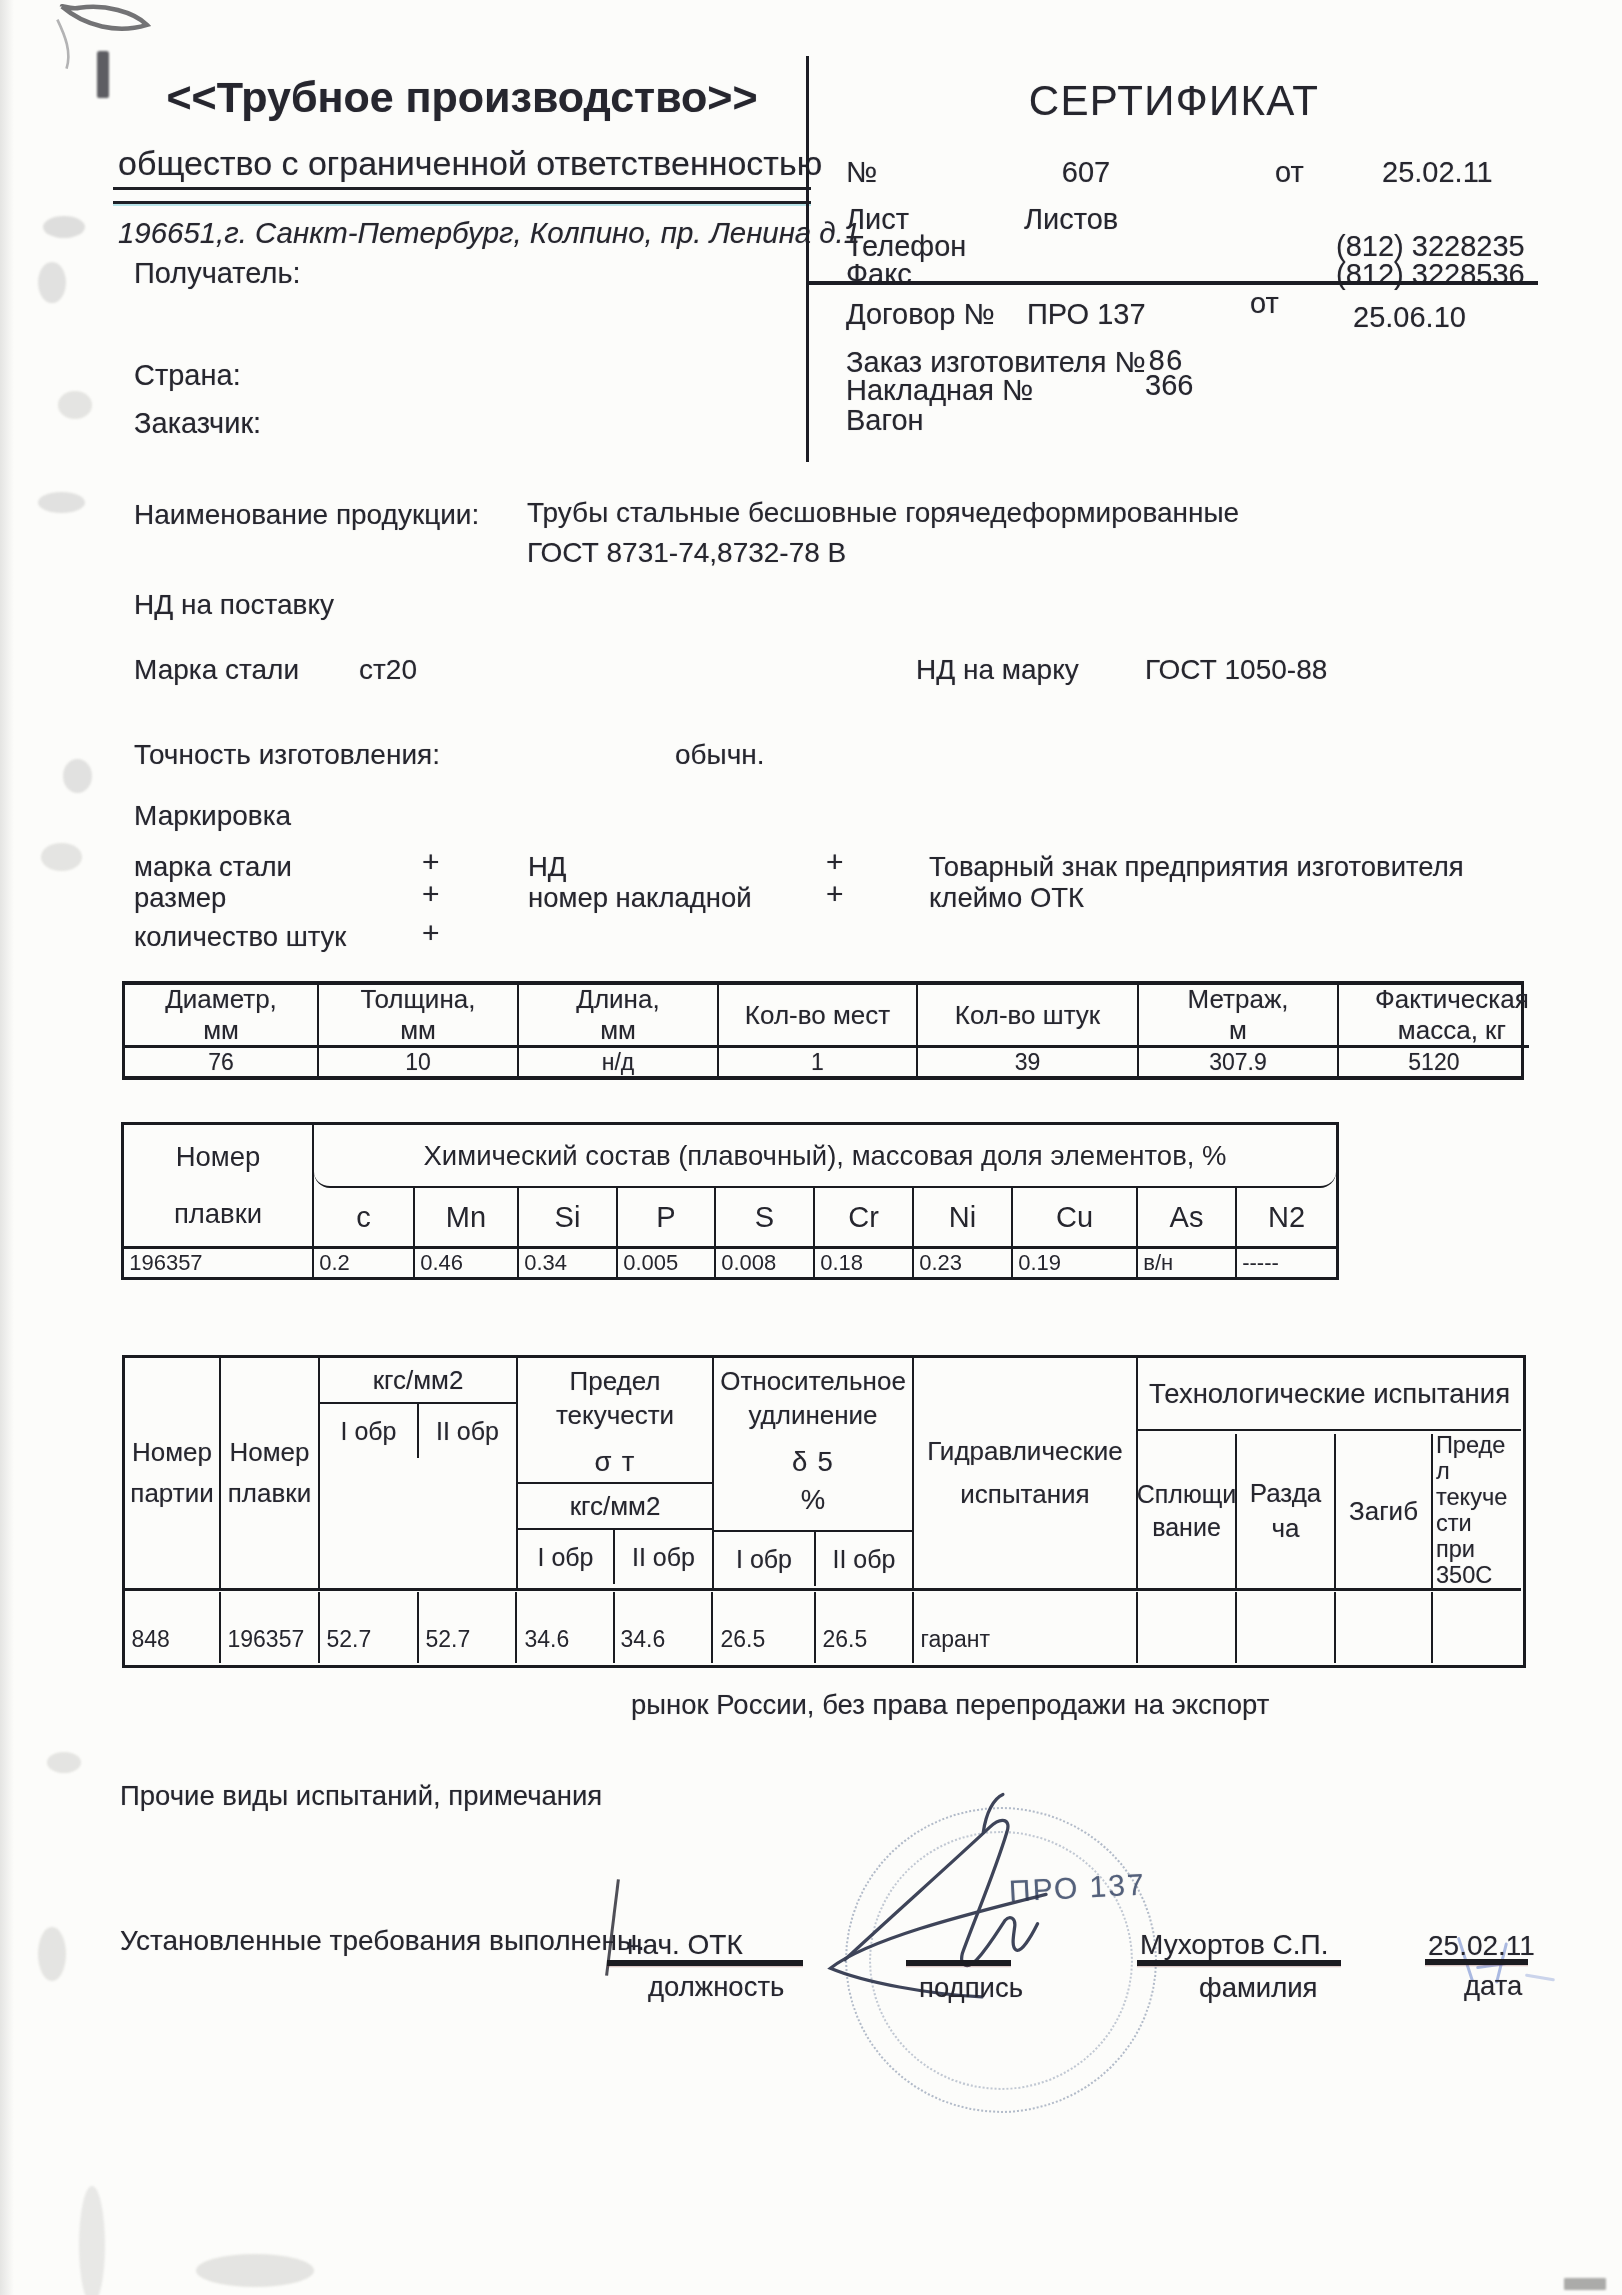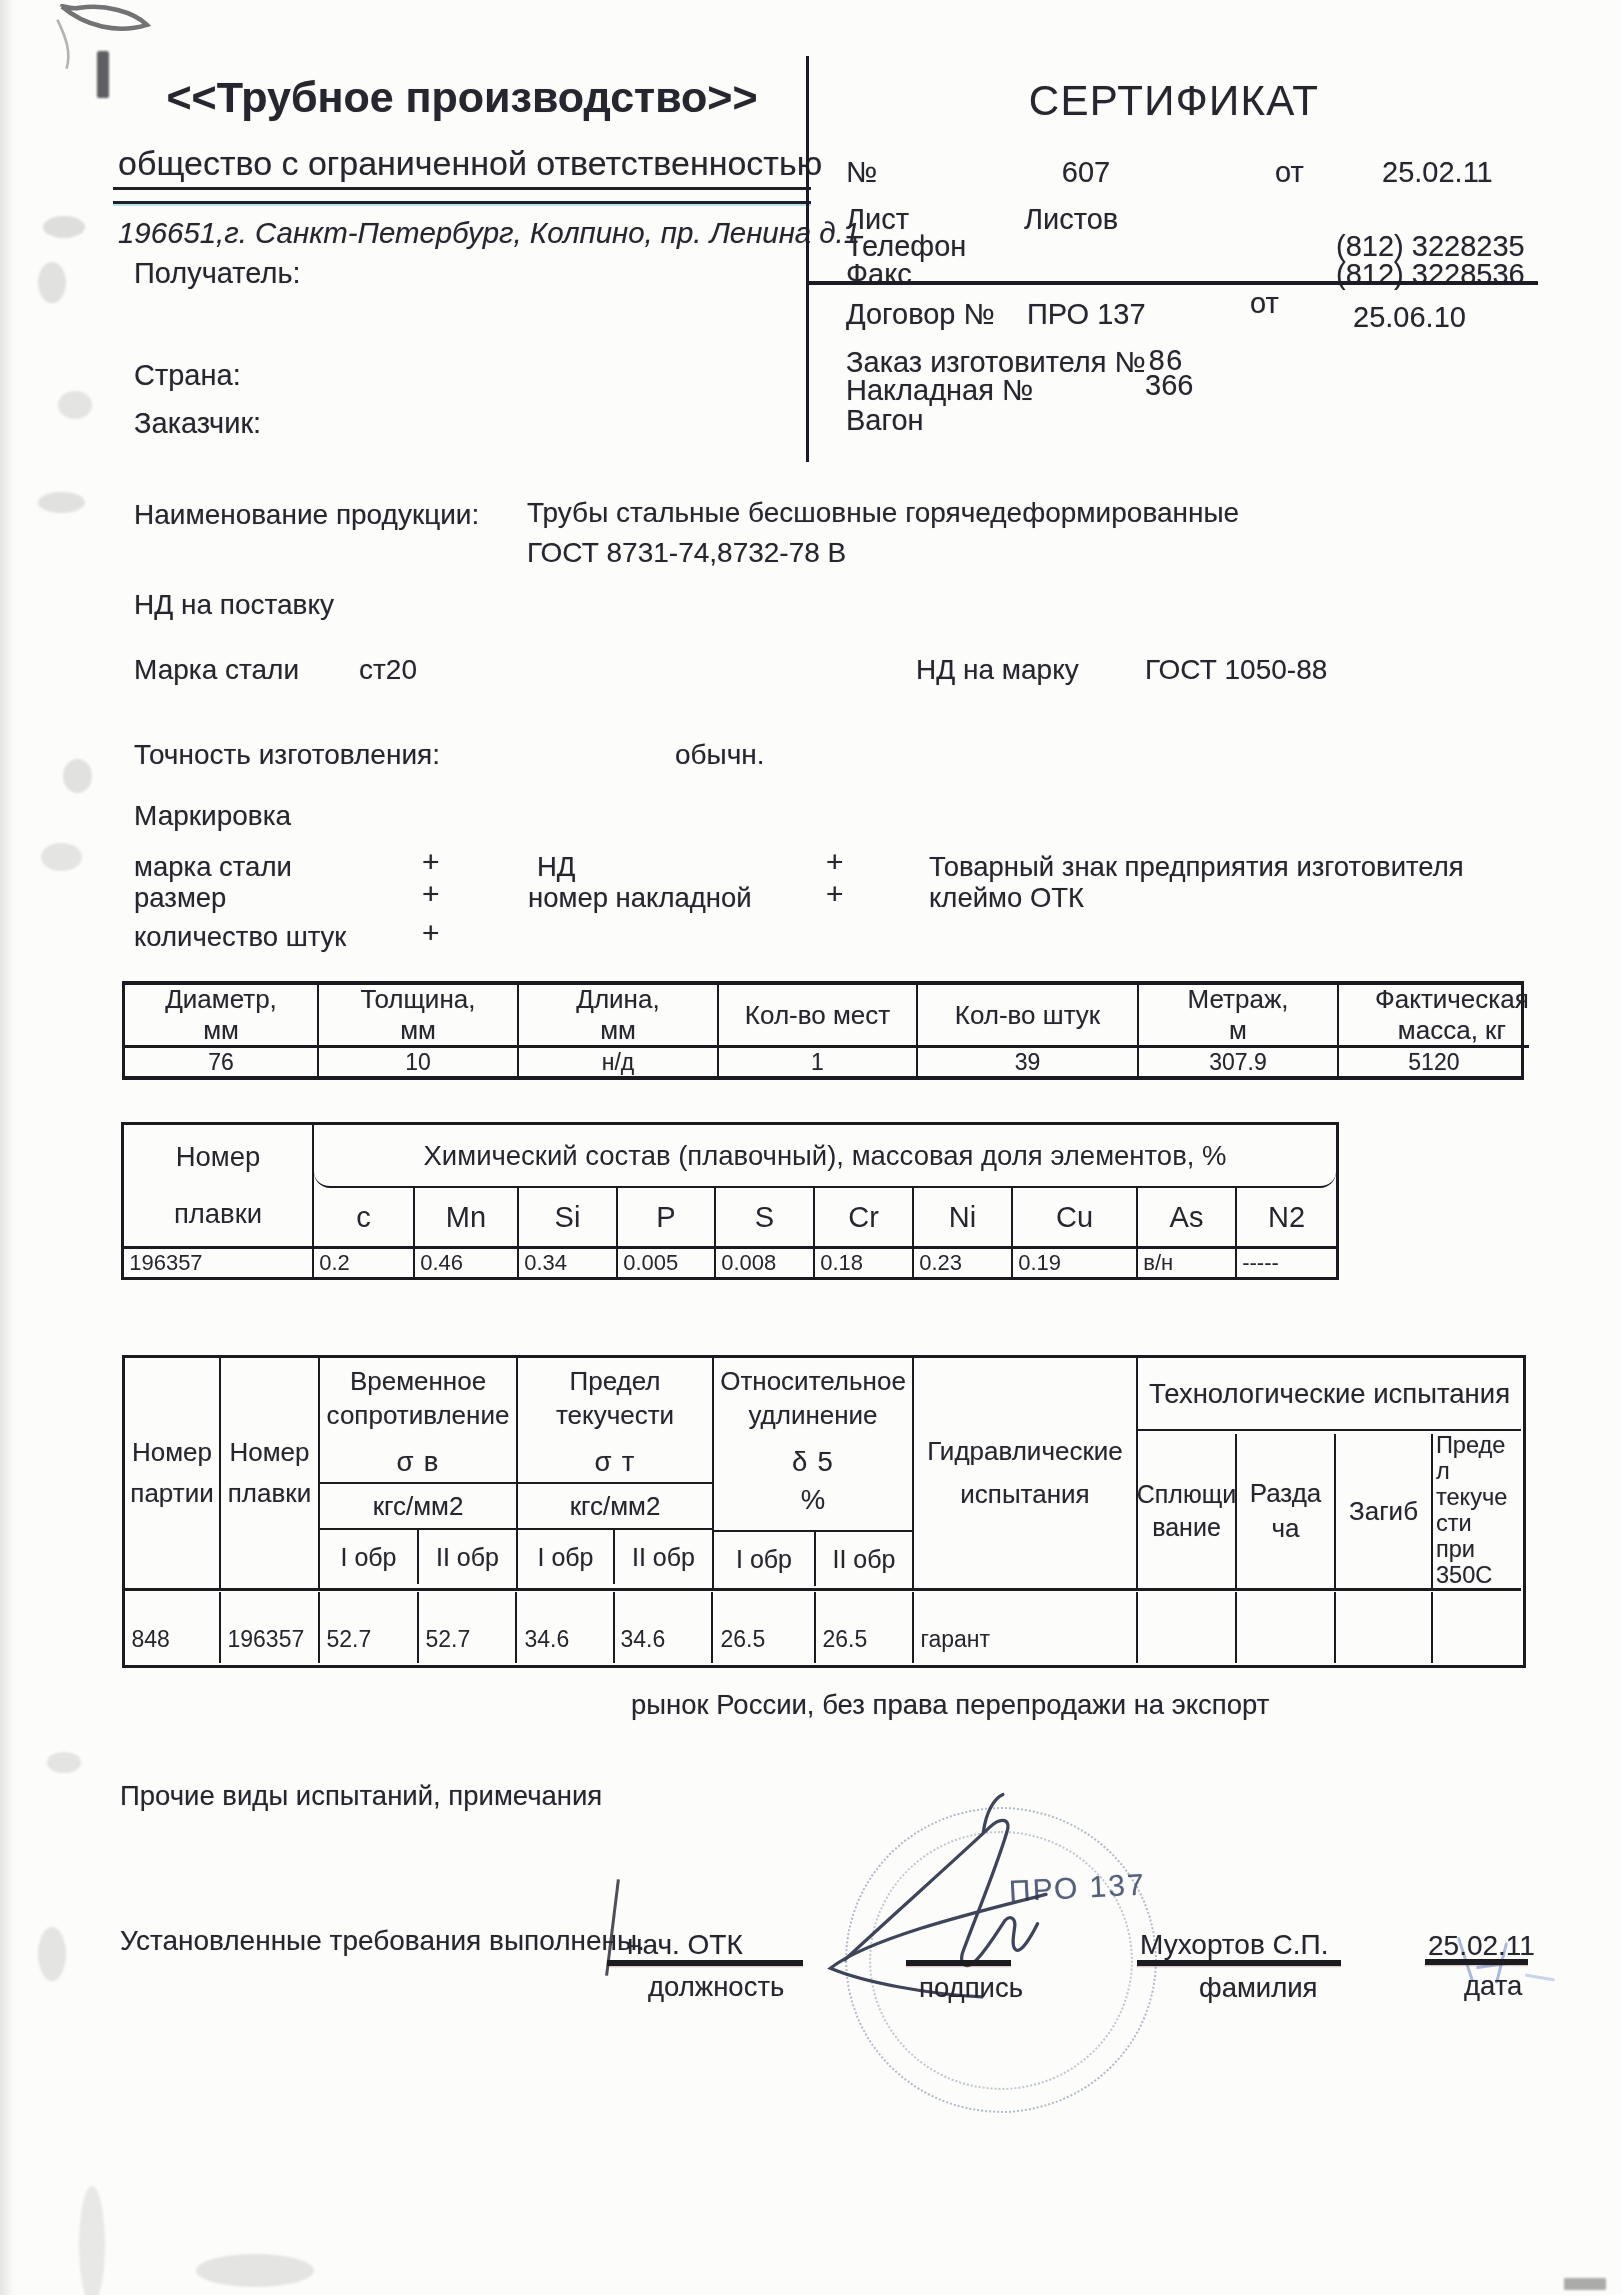--- a/index.html
+++ b/index.html
@@ -142,21 +142,21 @@
   <div class="t fs43" style="left:916px;top:654px;">НД на марку</div>
   <div class="t fs43" style="left:1145px;top:654px;">ГОСТ  1050-88</div>
 
   <div class="t fs43" style="left:134px;top:739px;">Точность изготовления:</div>
   <div class="t fs43" style="left:675px;top:739px;">обычн.</div>
 
   <div class="t fs43" style="left:134px;top:800px;">Маркировка</div>
 
   <div class="t fs42" style="left:134px;top:851px;">марка стали</div>
   <div class="t plus" style="left:422px;top:845px;">+</div>
-  <div class="t fs42" style="left:528px;top:851px;margin-left:9px;">НД</div>
+  <div class="t fs42" style="left:528px;top:851px;">НД</div>
   <div class="t plus" style="left:826px;top:845px;">+</div>
   <div class="t fs42" style="left:929px;top:851px;">Товарный знак предприятия изготовителя</div>
 
   <div class="t fs42" style="left:134px;top:882px;">размер</div>
   <div class="t plus" style="left:422px;top:877px;">+</div>
   <div class="t fs42" style="left:528px;top:882px;">номер накладной</div>
   <div class="t plus" style="left:826px;top:877px;">+</div>
   <div class="t fs42" style="left:929px;top:882px;">клеймо ОТК</div>
 
   <div class="t fs42" style="left:134px;top:921px;">количество штук</div>
@@ -232,25 +232,20 @@
     <div class="cell br4 vcol" style="left:0;top:0;width:96px;height:230px;justify-content:center;gap:9.2px;font-size:26px;">
       <span>Номер</span>
         <span>партии</span>
     </div>
     <div class="cell br4 vcol" style="left:96px;top:0;width:99px;height:230px;justify-content:center;gap:9.2px;font-size:26px;">
       <span>Номер</span>
         <span>плавки</span>
     </div>
 
     <div class="cell br4" style="left:195px;top:0;width:198px;height:230px;">
-      <div class="namebox" style="height:126px;border-bottom:2.6px solid #1a1b20;box-sizing:border-box;">
-        <span>Временное</span>
-          <span>сопротивление</span>
-        <span class="sym">σ в</span>
-      </div>
       <div class="unitbox" style="height:46px;border-bottom:2.6px solid #1a1b20;box-sizing:border-box;">кгс/мм2</div>
       <div style="display:flex;height:54px;">
         <div class="subcell br3" style="width:99px;">I обр</div>
         <div class="subcell" style="flex:1;">II обр</div>
       </div>
     </div>
 
     <div class="cell br4" style="left:393px;top:0;width:196px;height:230px;">
       <div class="namebox" style="height:126px;border-bottom:2.6px solid #1a1b20;box-sizing:border-box;">
         <span>Предел</span>

